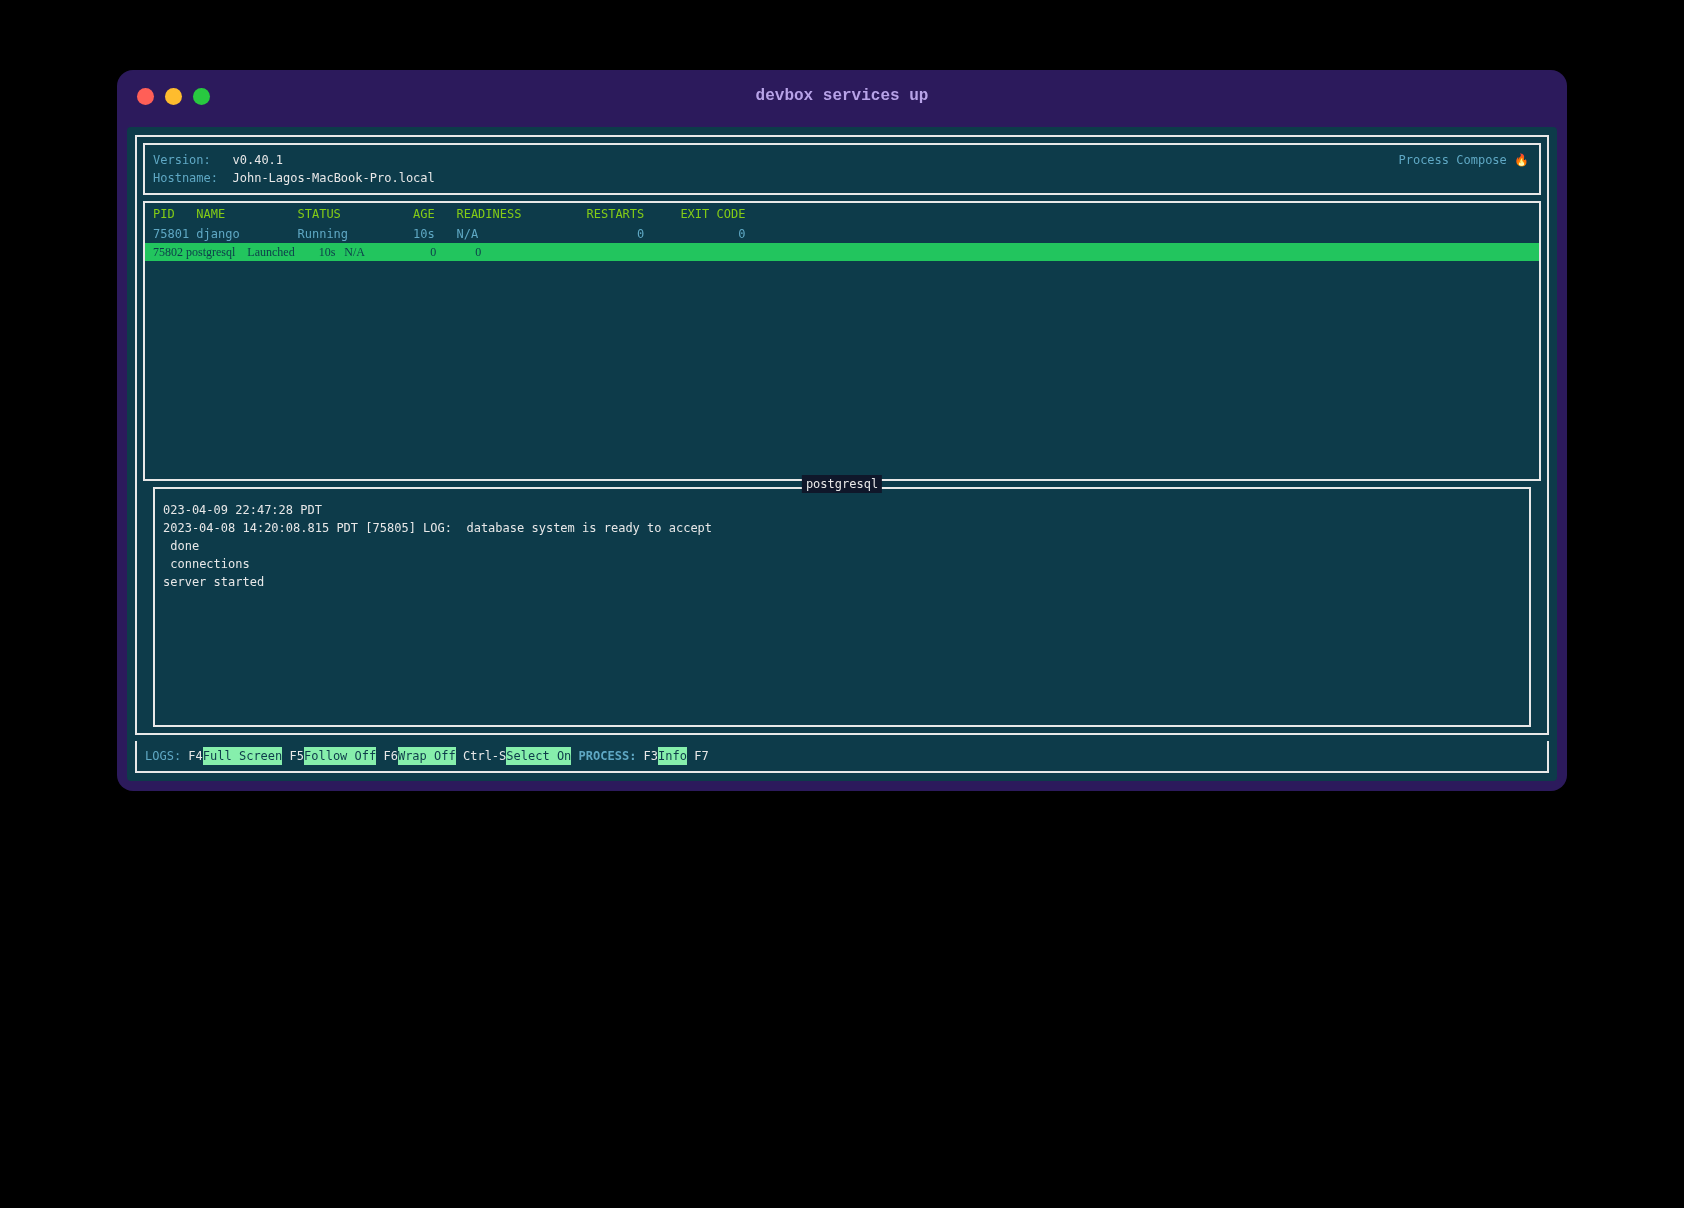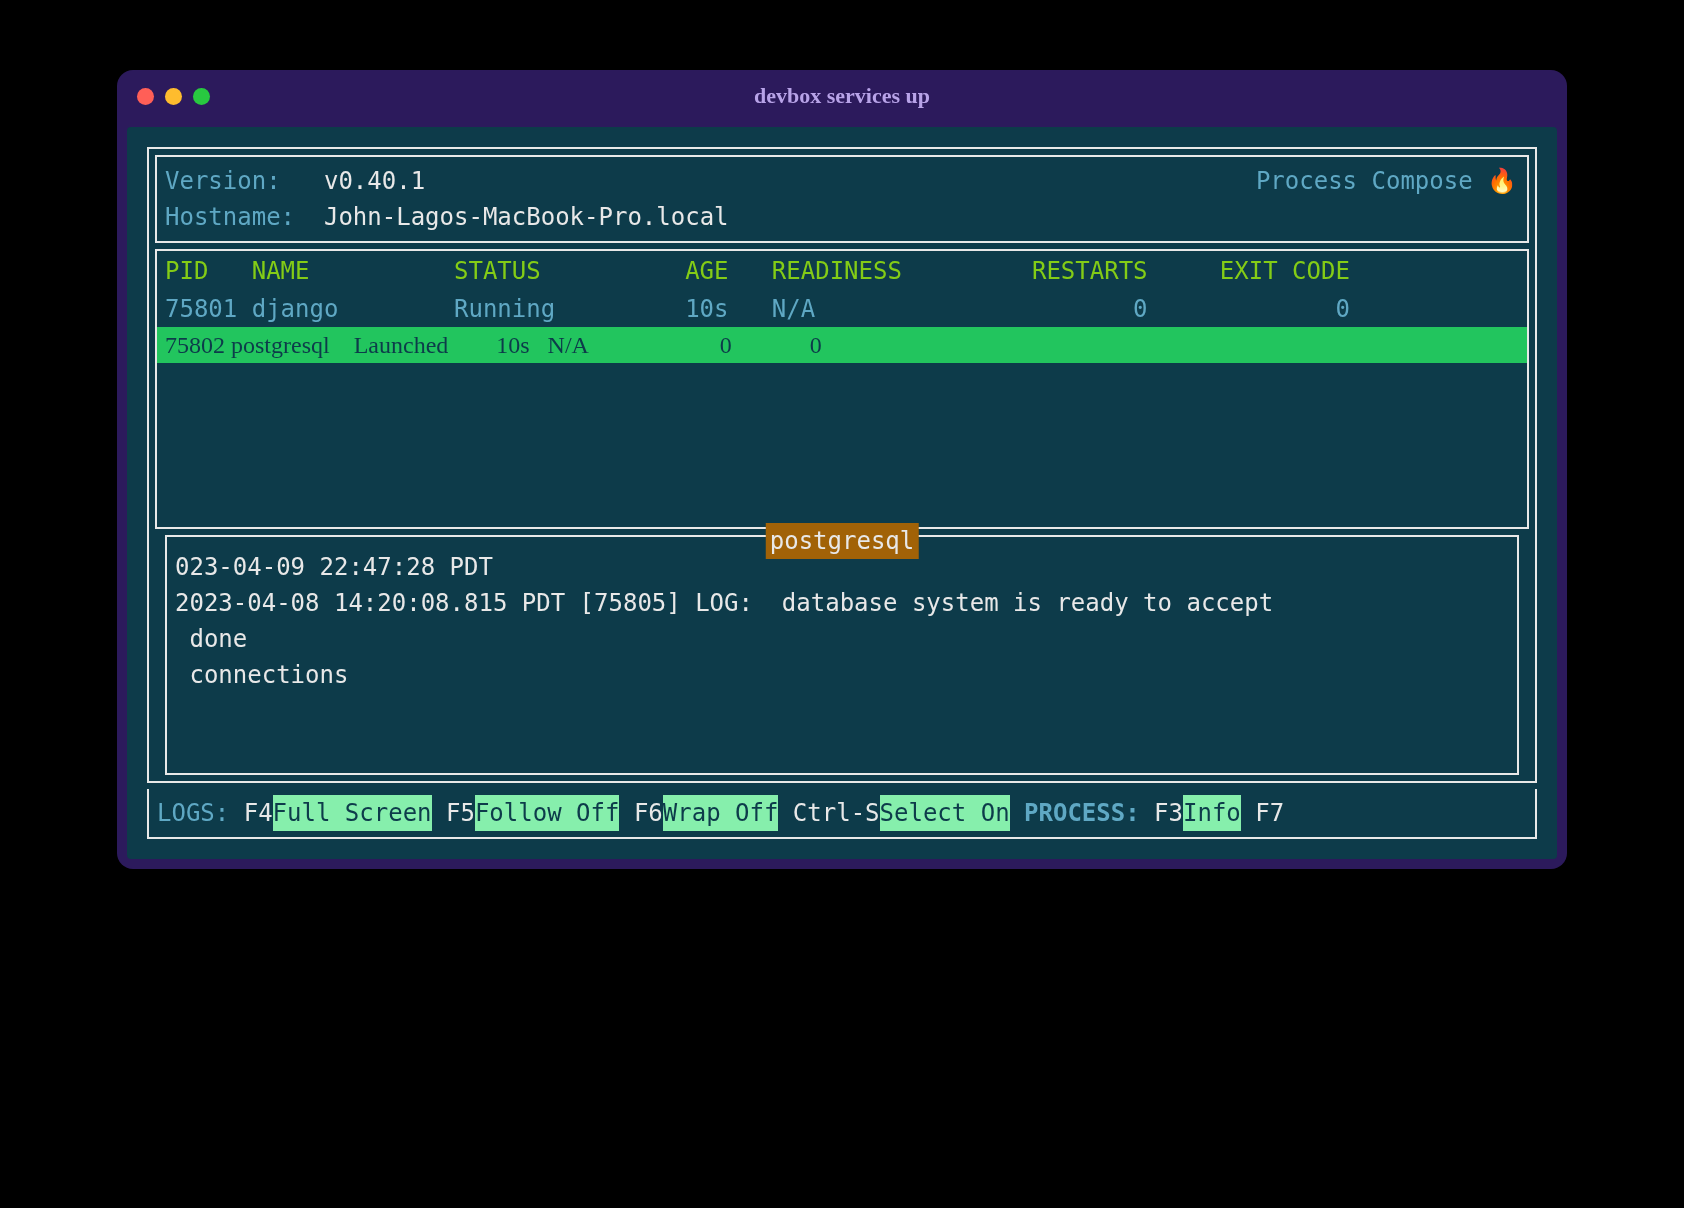--- a/index.html
+++ b/index.html
@@ -49,31 +49,31 @@
     .light.red { background: #ff5f57; }
     .light.yellow { background: #febc2e; }
     .light.green { background: #28c840; }
     
     .title {
       position: absolute;
       left: 50%;
       transform: translateX(-50%);
       color: #b8a3e8;
       font-weight: bold;
-      font-size: 22px;
-      font-family: Liberation Serif, serif;
+      font-size: 16px;
+      font-family: Liberation Mono, monospace;
     }
     
     .terminal {
       background: #0d3b4a;
       margin: 10px;
       margin-top: 5px;
-      padding: 14px;
+      padding: 2px;
       border-radius: 4px;
-      font-size: 24px;
+      font-size: 12px;
       line-height: 1.5;
     }
     
     .section {
       border: 2px solid #e8e8e8;
       margin: 6px;
       padding: 6px 8px;
     }
     
     .header-section {
@@ -133,21 +133,21 @@
       margin: 6px 16px;
       padding: 12px 8px 40px 8px;
       min-height: 240px;
     }
     
     .log-title {
       position: absolute;
       top: -14px;
       left: 50%;
       transform: translateX(-50%);
-      background: #a16207;
+      background: #0f172a;
       padding: 0 4px;
       color: #e8e8e8;
     }
     
     .log-line {
       color: #e8e8e8;
       white-space: pre-wrap;
     }
     
     .footer {
@@ -214,20 +214,21 @@
           </div>
     </div>
 
     <div class="section log-section">
       <div class="log-title">postgresql</div>
       <div id="log-lines">
             <div class="log-line">023-04-09 22:47:28 PDT</div>
             <div class="log-line">2023-04-08 14:20:08.815 PDT [75805] LOG:  database system is ready to accept</div>
             <div class="log-line"> done</div>
             <div class="log-line"> connections</div>
+            <div class="log-line">server started</div>
           </div>
     </div>
 
     </div>
 
     <div class="footer">
       <span class="footer-label">LOGS:</span><span> </span><span class="footer-key">F4</span><span class="footer-action">Full Screen</span><span> </span><span class="footer-key">F5</span><span class="footer-action">Follow Off</span><span> </span><span class="footer-key">F6</span><span class="footer-action">Wrap Off</span><span> </span><span class="footer-key">Ctrl-S</span><span class="footer-action">Select On</span><span> </span><span class="footer-label bold">PROCESS:</span><span> </span><span class="footer-key">F3</span><span class="footer-action">Info</span><span> </span><span class="footer-key">F7</span>
     </div>
 
   </div>

